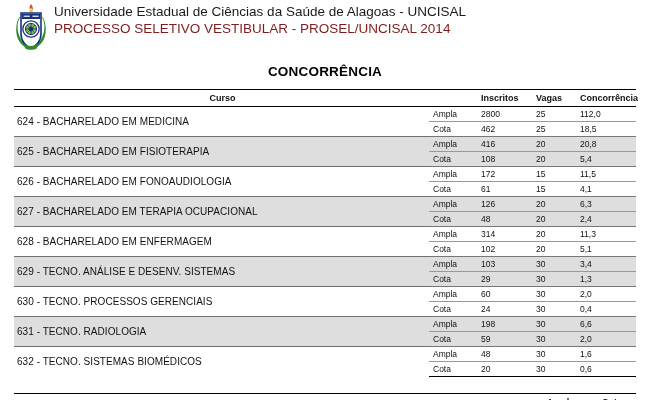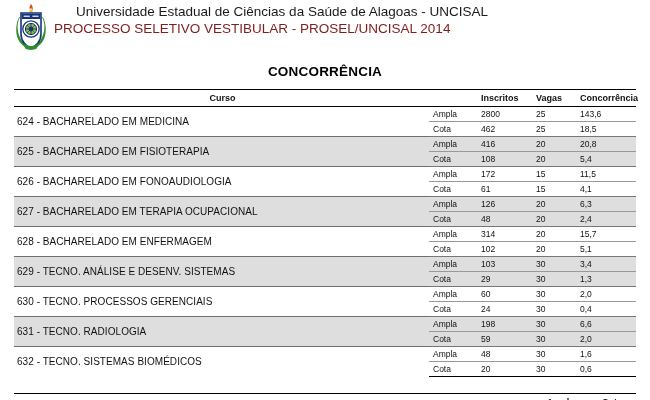--- a/index.html
+++ b/index.html
@@ -35,21 +35,20 @@
     display: flex;
     flex-direction: column;
     justify-content: flex-start;
     padding-top: 1px;
   }
   .header-line1 {
     font-size: 13.5px;
     line-height: 17px;
     white-space: nowrap;
     color: #1a1a1a;
-    margin-left: 22px;
   }
   .header-line2 {
     font-size: 13.5px;
     line-height: 18px;
     white-space: nowrap;
     color: #7f1d1d;
   }
 
   
   .report-title {
@@ -203,21 +202,21 @@
         <th>Vagas</th>
         <th>Concorrência</th>
       </tr>
     </thead>
     <tbody id="table-body">
         <tr class="group-start row-ampla">
           <td class="course-cell" rowspan="2">624 - BACHARELADO EM MEDICINA</td>
           <td class="type-cell">Ampla</td>
           <td class="num-cell">2800</td>
           <td class="num-cell">25</td>
-          <td class="num-cell">143,6</td>
+          <td class="num-cell">112,0</td>
         </tr>
         <tr>
           <td class="type-cell">Cota</td>
           <td class="num-cell">462</td>
           <td class="num-cell">25</td>
           <td class="num-cell">18,5</td>
         </tr>
         <tr class="shaded group-start row-ampla">
           <td class="course-cell" rowspan="2">625 - BACHARELADO EM FISIOTERAPIA</td>
           <td class="type-cell">Ampla</td>
@@ -255,21 +254,21 @@
           <td class="type-cell">Cota</td>
           <td class="num-cell">48</td>
           <td class="num-cell">20</td>
           <td class="num-cell">2,4</td>
         </tr>
         <tr class="group-start row-ampla">
           <td class="course-cell" rowspan="2">628 - BACHARELADO EM ENFERMAGEM</td>
           <td class="type-cell">Ampla</td>
           <td class="num-cell">314</td>
           <td class="num-cell">20</td>
-          <td class="num-cell">15,7</td>
+          <td class="num-cell">11,3</td>
         </tr>
         <tr>
           <td class="type-cell">Cota</td>
           <td class="num-cell">102</td>
           <td class="num-cell">20</td>
           <td class="num-cell">5,1</td>
         </tr>
         <tr class="shaded group-start row-ampla">
           <td class="course-cell" rowspan="2">629 - TECNO. ANÁLISE E DESENV. SISTEMAS</td>
           <td class="type-cell">Ampla</td>

